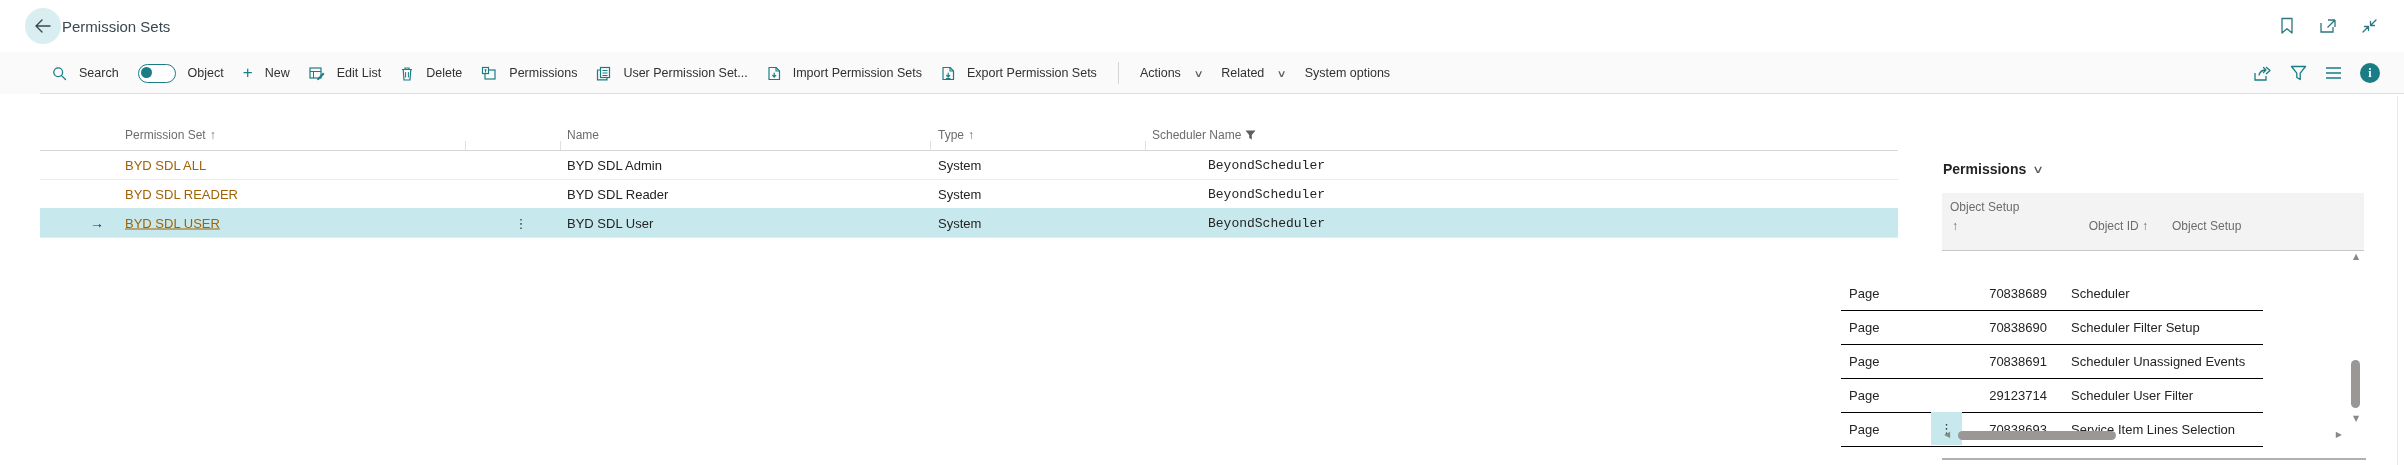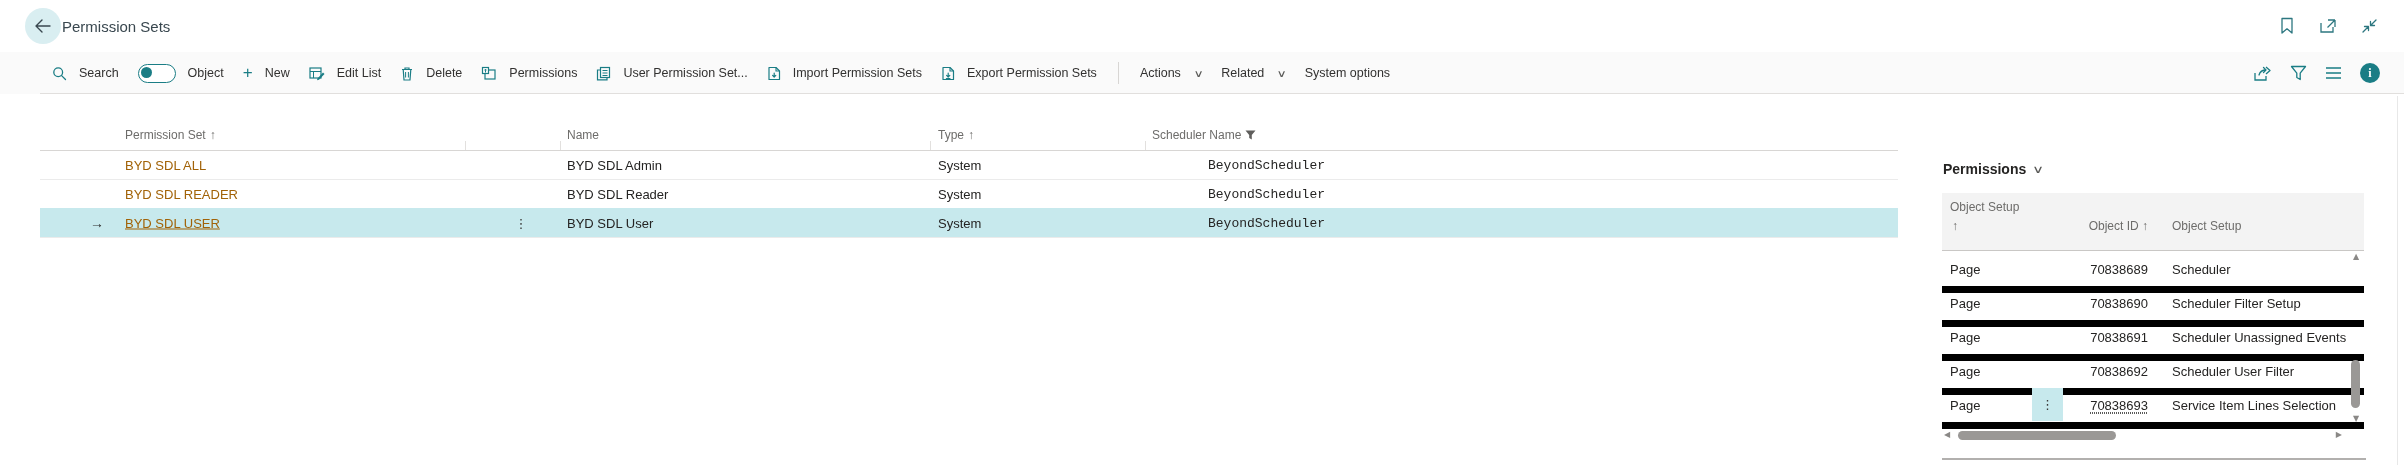--- a/index.html
+++ b/index.html
@@ -68,21 +68,21 @@
   .fb-title{
     position:absolute;left:1943px;top:161px;display:flex;align-items:center;gap:6px;
     font-size:14px;font-weight:700;color:#252423;cursor:pointer;
   }
   .fb-title .chev{font-size:11px;font-weight:400;transform:scaleX(1.5);}
   .fb-head{
     position:absolute;left:1942px;top:193px;width:422px;height:58px;background:#f3f3f3;
     border-bottom:1px solid #c9c7c5;color:#6d6c6a;font-size:12px;box-sizing:border-box;
   }
   .fb-head .fh{position:absolute;white-space:nowrap;cursor:pointer;}
-  .fb-row{position:absolute;left:1942px;width:422px;height:34px;border-bottom:7px solid #000000;cursor:pointer;}
+  .fb-row{position:absolute;left:1841px;width:422px;height:34px;border-bottom:1px solid #000000;cursor:pointer;margin-top:24px;}
   .fb-row .fc{position:absolute;top:50%;transform:translateY(-50%);white-space:nowrap;}
   .fc-type{left:8px;}
   .fc-id{right:216px;}
   .fc-name{left:230px;}
   .fc-id.focused{text-decoration:underline dotted;text-underline-offset:3px;}
   .fb-kebabcell{
     position:absolute;left:90px;top:0;width:31px;height:33px;background:#c7e9ed;
     display:flex;align-items:center;justify-content:center;color:#3b3a39;font-size:13px;
   }
   .scroll-glyph{color:#8a8886;font-size:8px;line-height:8px;cursor:pointer;font-family:"DejaVu Sans",sans-serif;}
@@ -323,21 +323,21 @@
   <span class="fc fc-id">70838690</span>
   <span class="fc fc-name">Scheduler Filter Setup</span>
 </div>
 <div class="fb-row" style="top:320px">
   <span class="fc fc-type">Page</span>
   <span class="fc fc-id">70838691</span>
   <span class="fc fc-name">Scheduler Unassigned Events</span>
 </div>
 <div class="fb-row" style="top:354px">
   <span class="fc fc-type">Page</span>
-  <span class="fc fc-id">70838692</span>
+  <span class="fc fc-id">29123714</span>
   <span class="fc fc-name">Scheduler User Filter</span>
 </div>
 <div class="fb-row" style="top:388px">
   <span class="fc fc-type">Page</span>
   <span class="fb-kebabcell">
     <span>⋮</span>
   </span>
   <span class="fc fc-id focused">70838693</span>
   <span class="fc fc-name">Service Item Lines Selection</span>
 </div>

